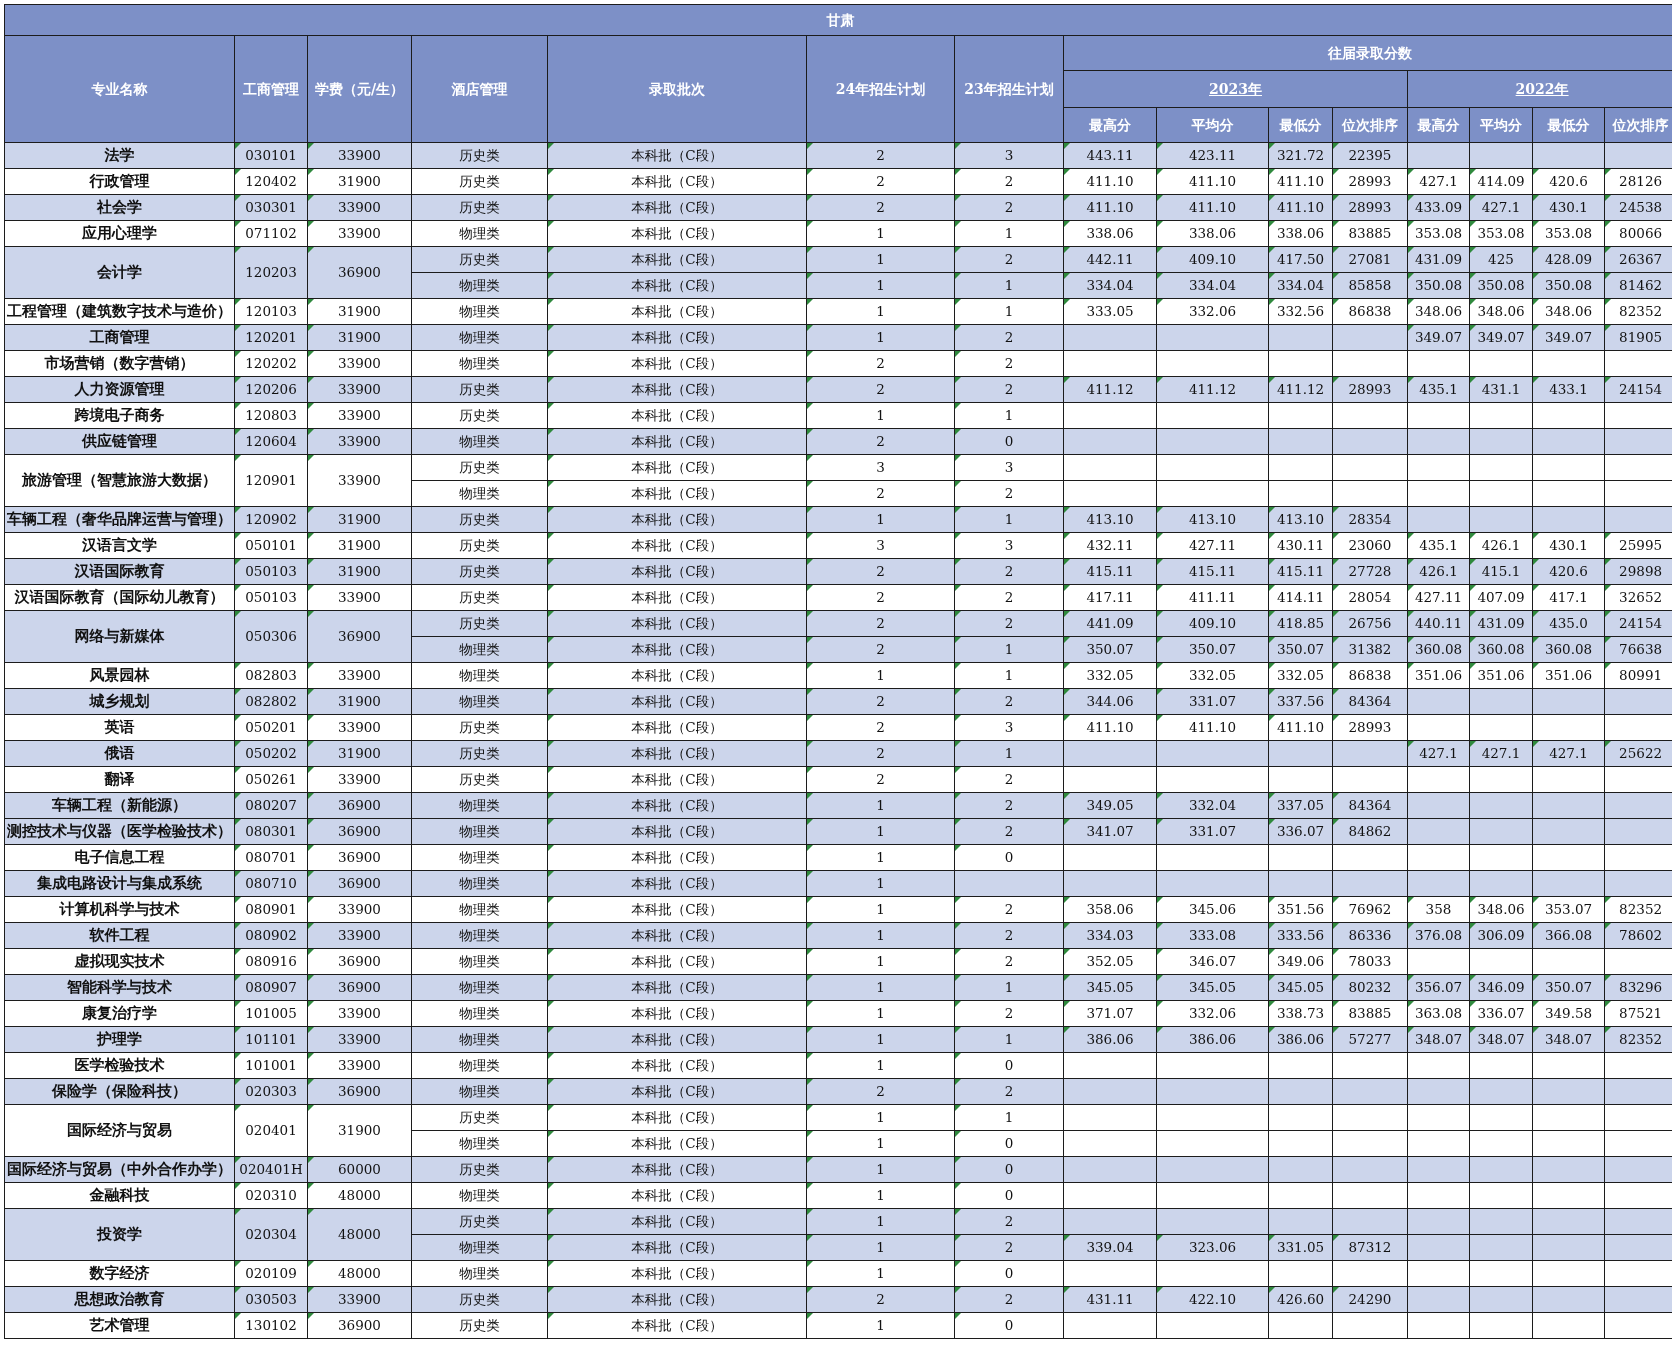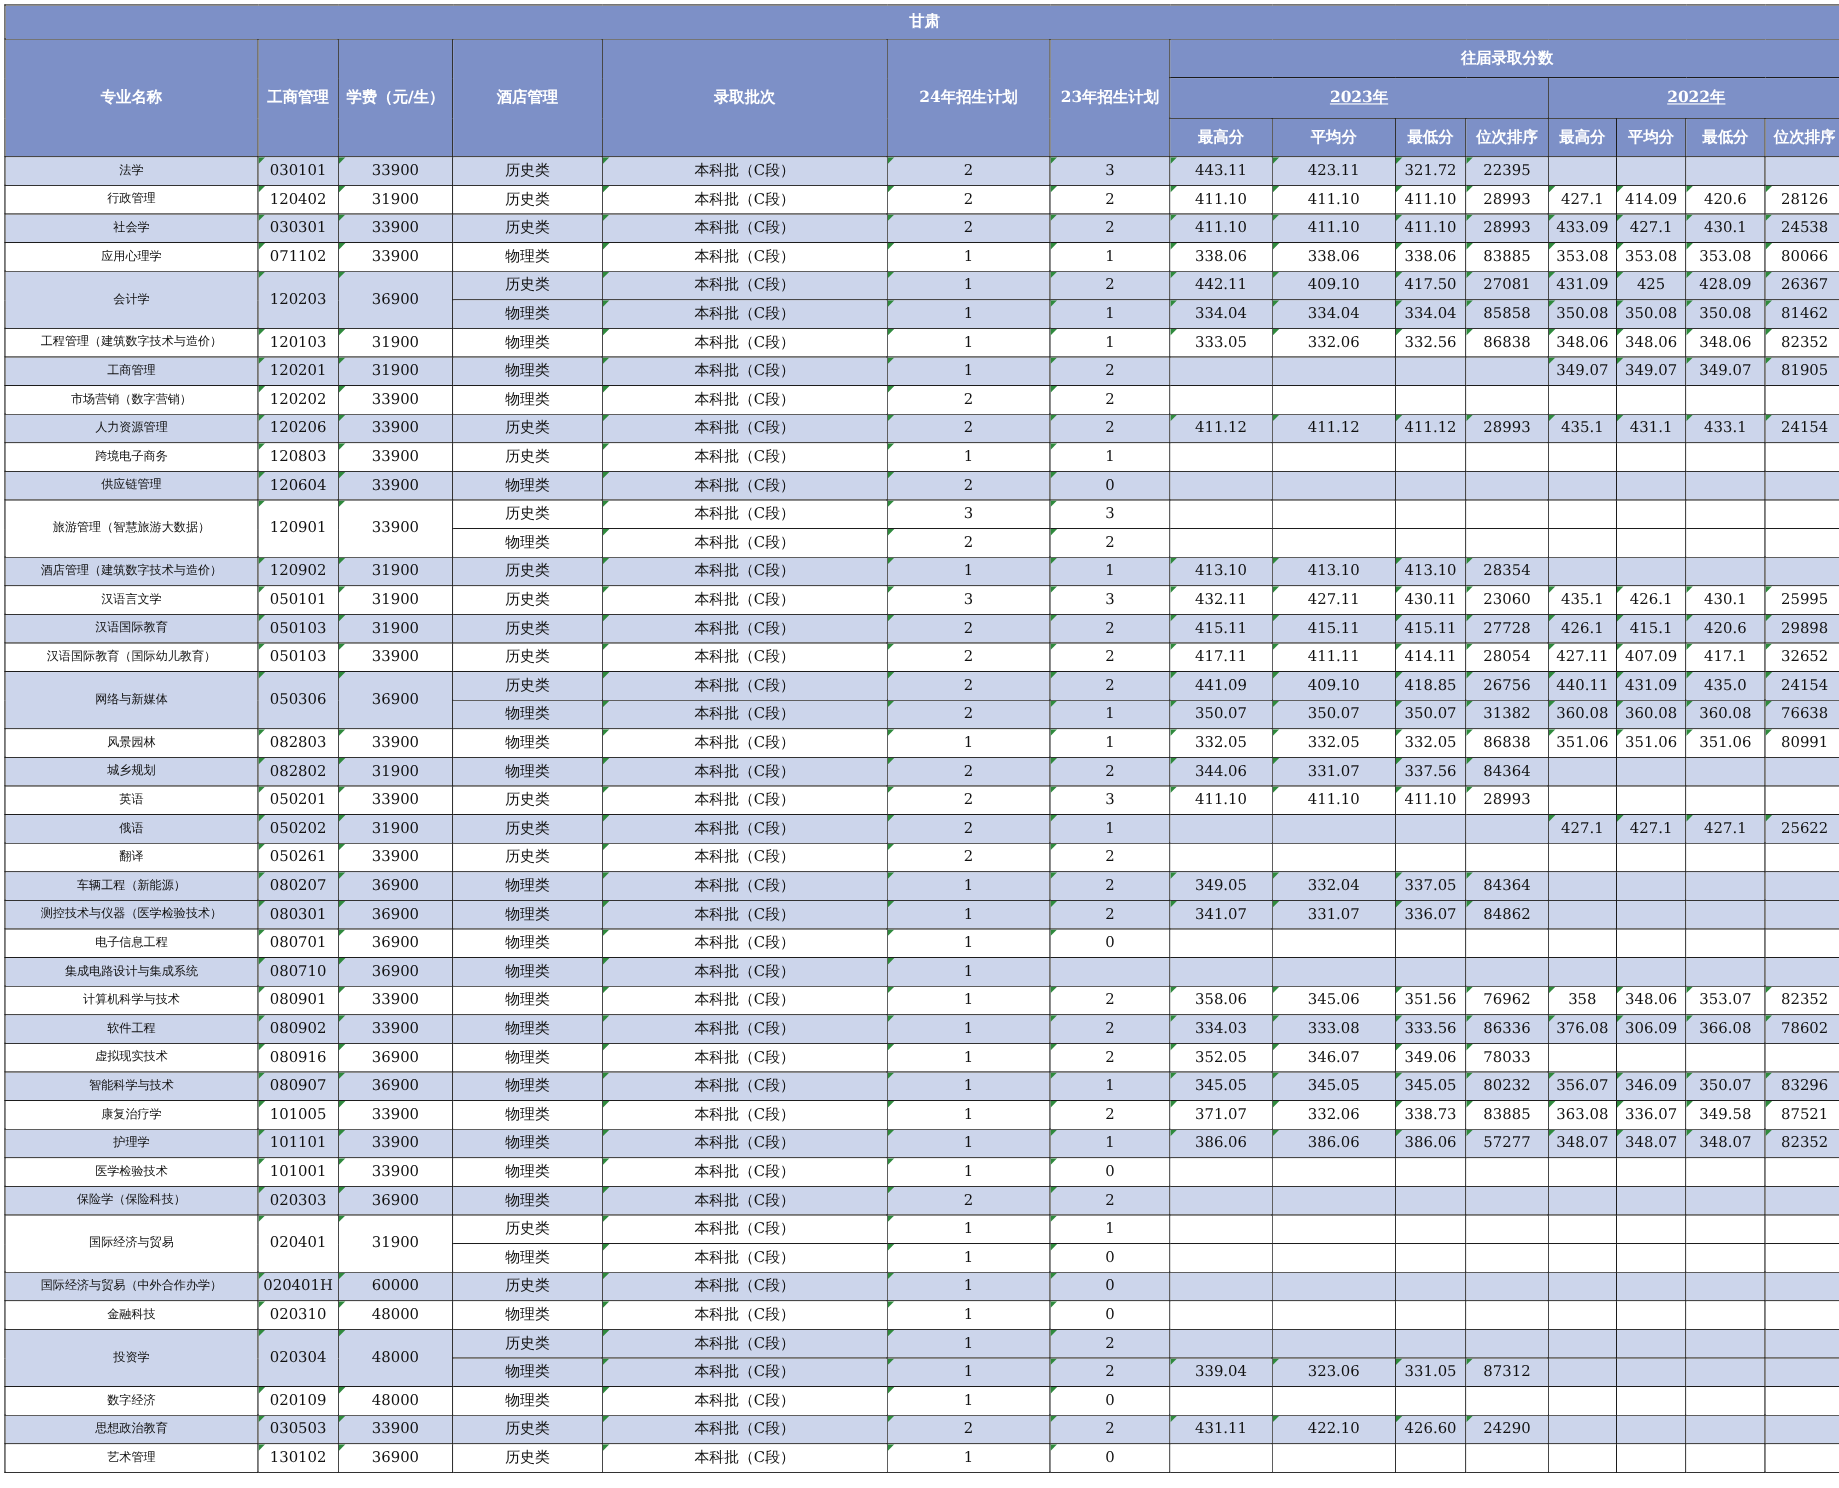--- a/index.html
+++ b/index.html
@@ -9,21 +9,21 @@
   table{border-collapse:collapse;table-layout:fixed;width:1664px;}
   td,th{border:1px solid #1c1c1c;text-align:center;vertical-align:middle;
         padding:0 2px;overflow:hidden;position:relative;
         font-size:13.5px;color:#111;font-weight:normal;line-height:1.15;}
   .hd{background:#7d90c7;color:#ffffff;font-weight:bold;font-size:14px;}
   tr.title-row td{height:30px;font-size:14px;}
   tr.g1 td{height:34px;} tr.g2 td{height:36px;text-decoration:underline;} tr.g3 td{height:34px;}
   tbody td{height:25px;}
   tr.shaded td{background:#ccd5eb;}
   tr.plain td{background:#ffffff;}
-  tbody td.name{font-size:11px;}
+  tbody td.name{font-size:15px;font-weight:bold;}
   
   .gm::before{content:"";position:absolute;top:0;left:0;width:0;height:0;
      border-top:6px solid #2f8a3d;border-right:6px solid transparent;}
 </style>
 </head>
 <body>
 
 <div id="wrap">
 <table>
   <colgroup>
@@ -299,21 +299,21 @@
           <td></td>
           <td></td>
           <td></td>
           <td></td>
           <td></td>
           <td></td>
           <td></td>
           <td></td>
         </tr>
         <tr class="shaded">
-          <td class="name">酒店管理（建筑数字技术与造价）</td>
+          <td class="name">车辆工程（奢华品牌运营与管理）</td>
           <td class="gm">120902</td>
           <td class="gm">31900</td>
           <td>历史类</td>
           <td class="gm">本科批（C段）</td>
           <td class="gm">1</td>
           <td class="gm">1</td>
           <td class="gm">413.10</td>
           <td class="gm">413.10</td>
           <td class="gm">413.10</td>
           <td class="gm">28354</td>

